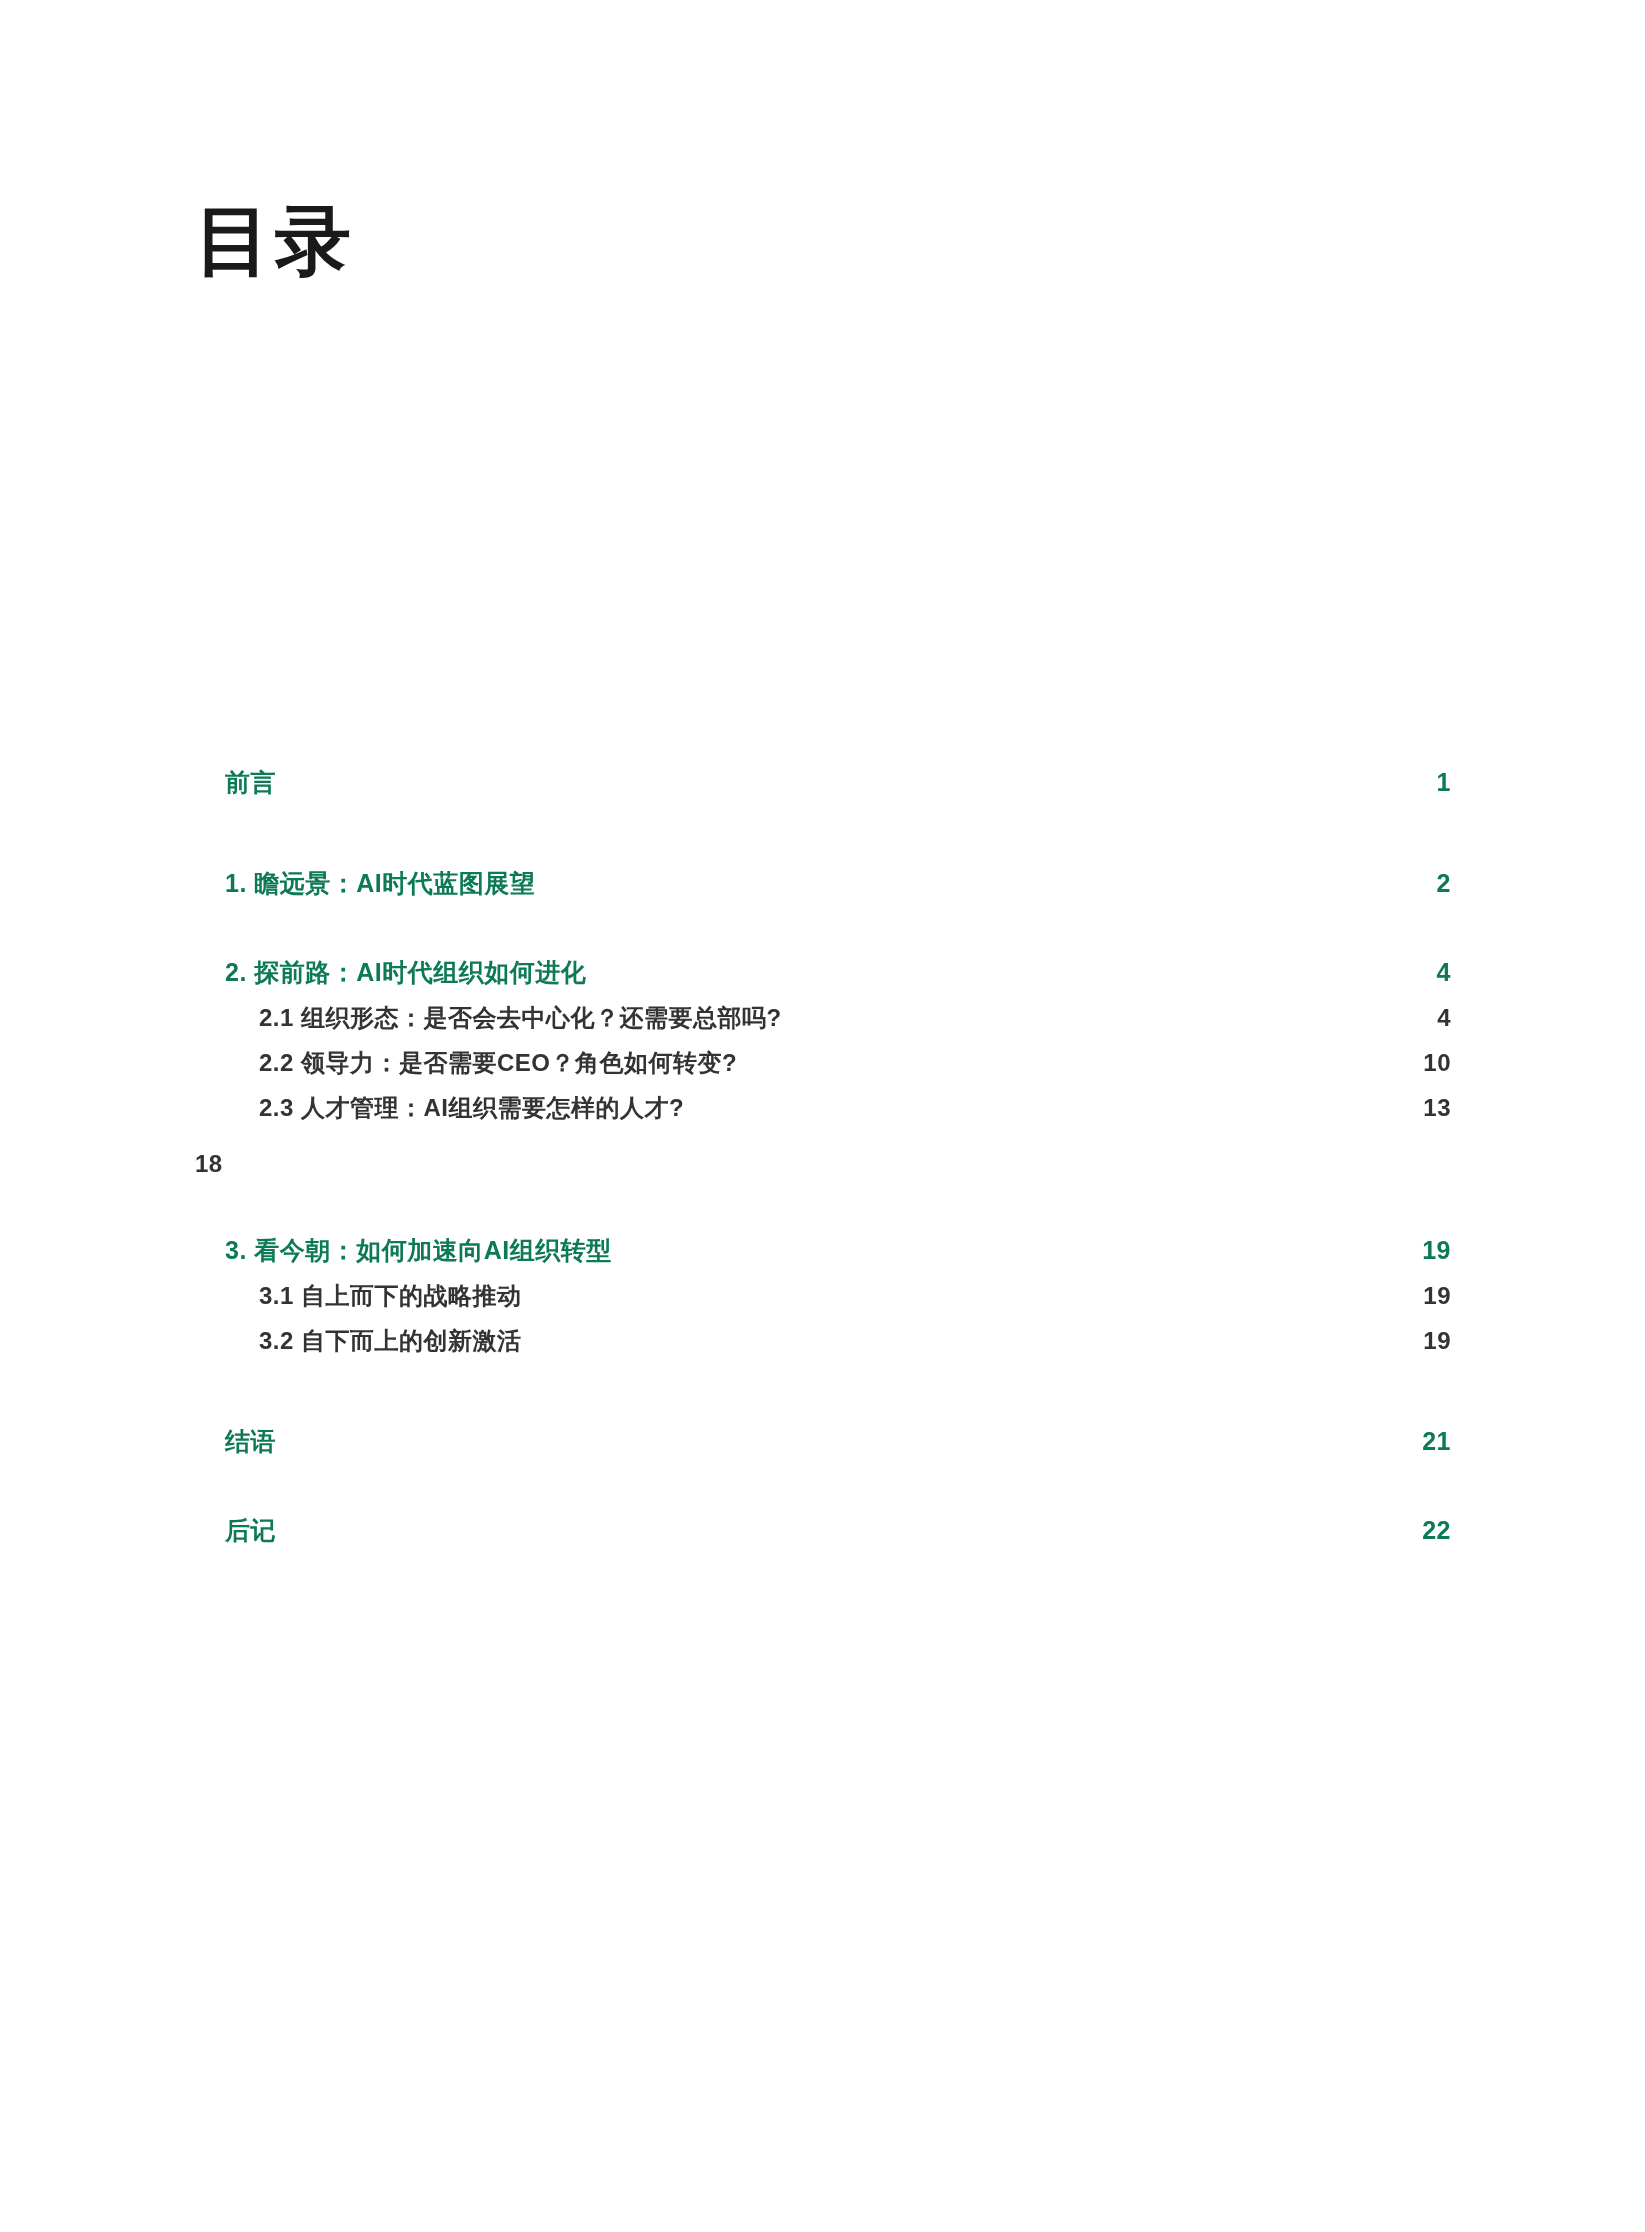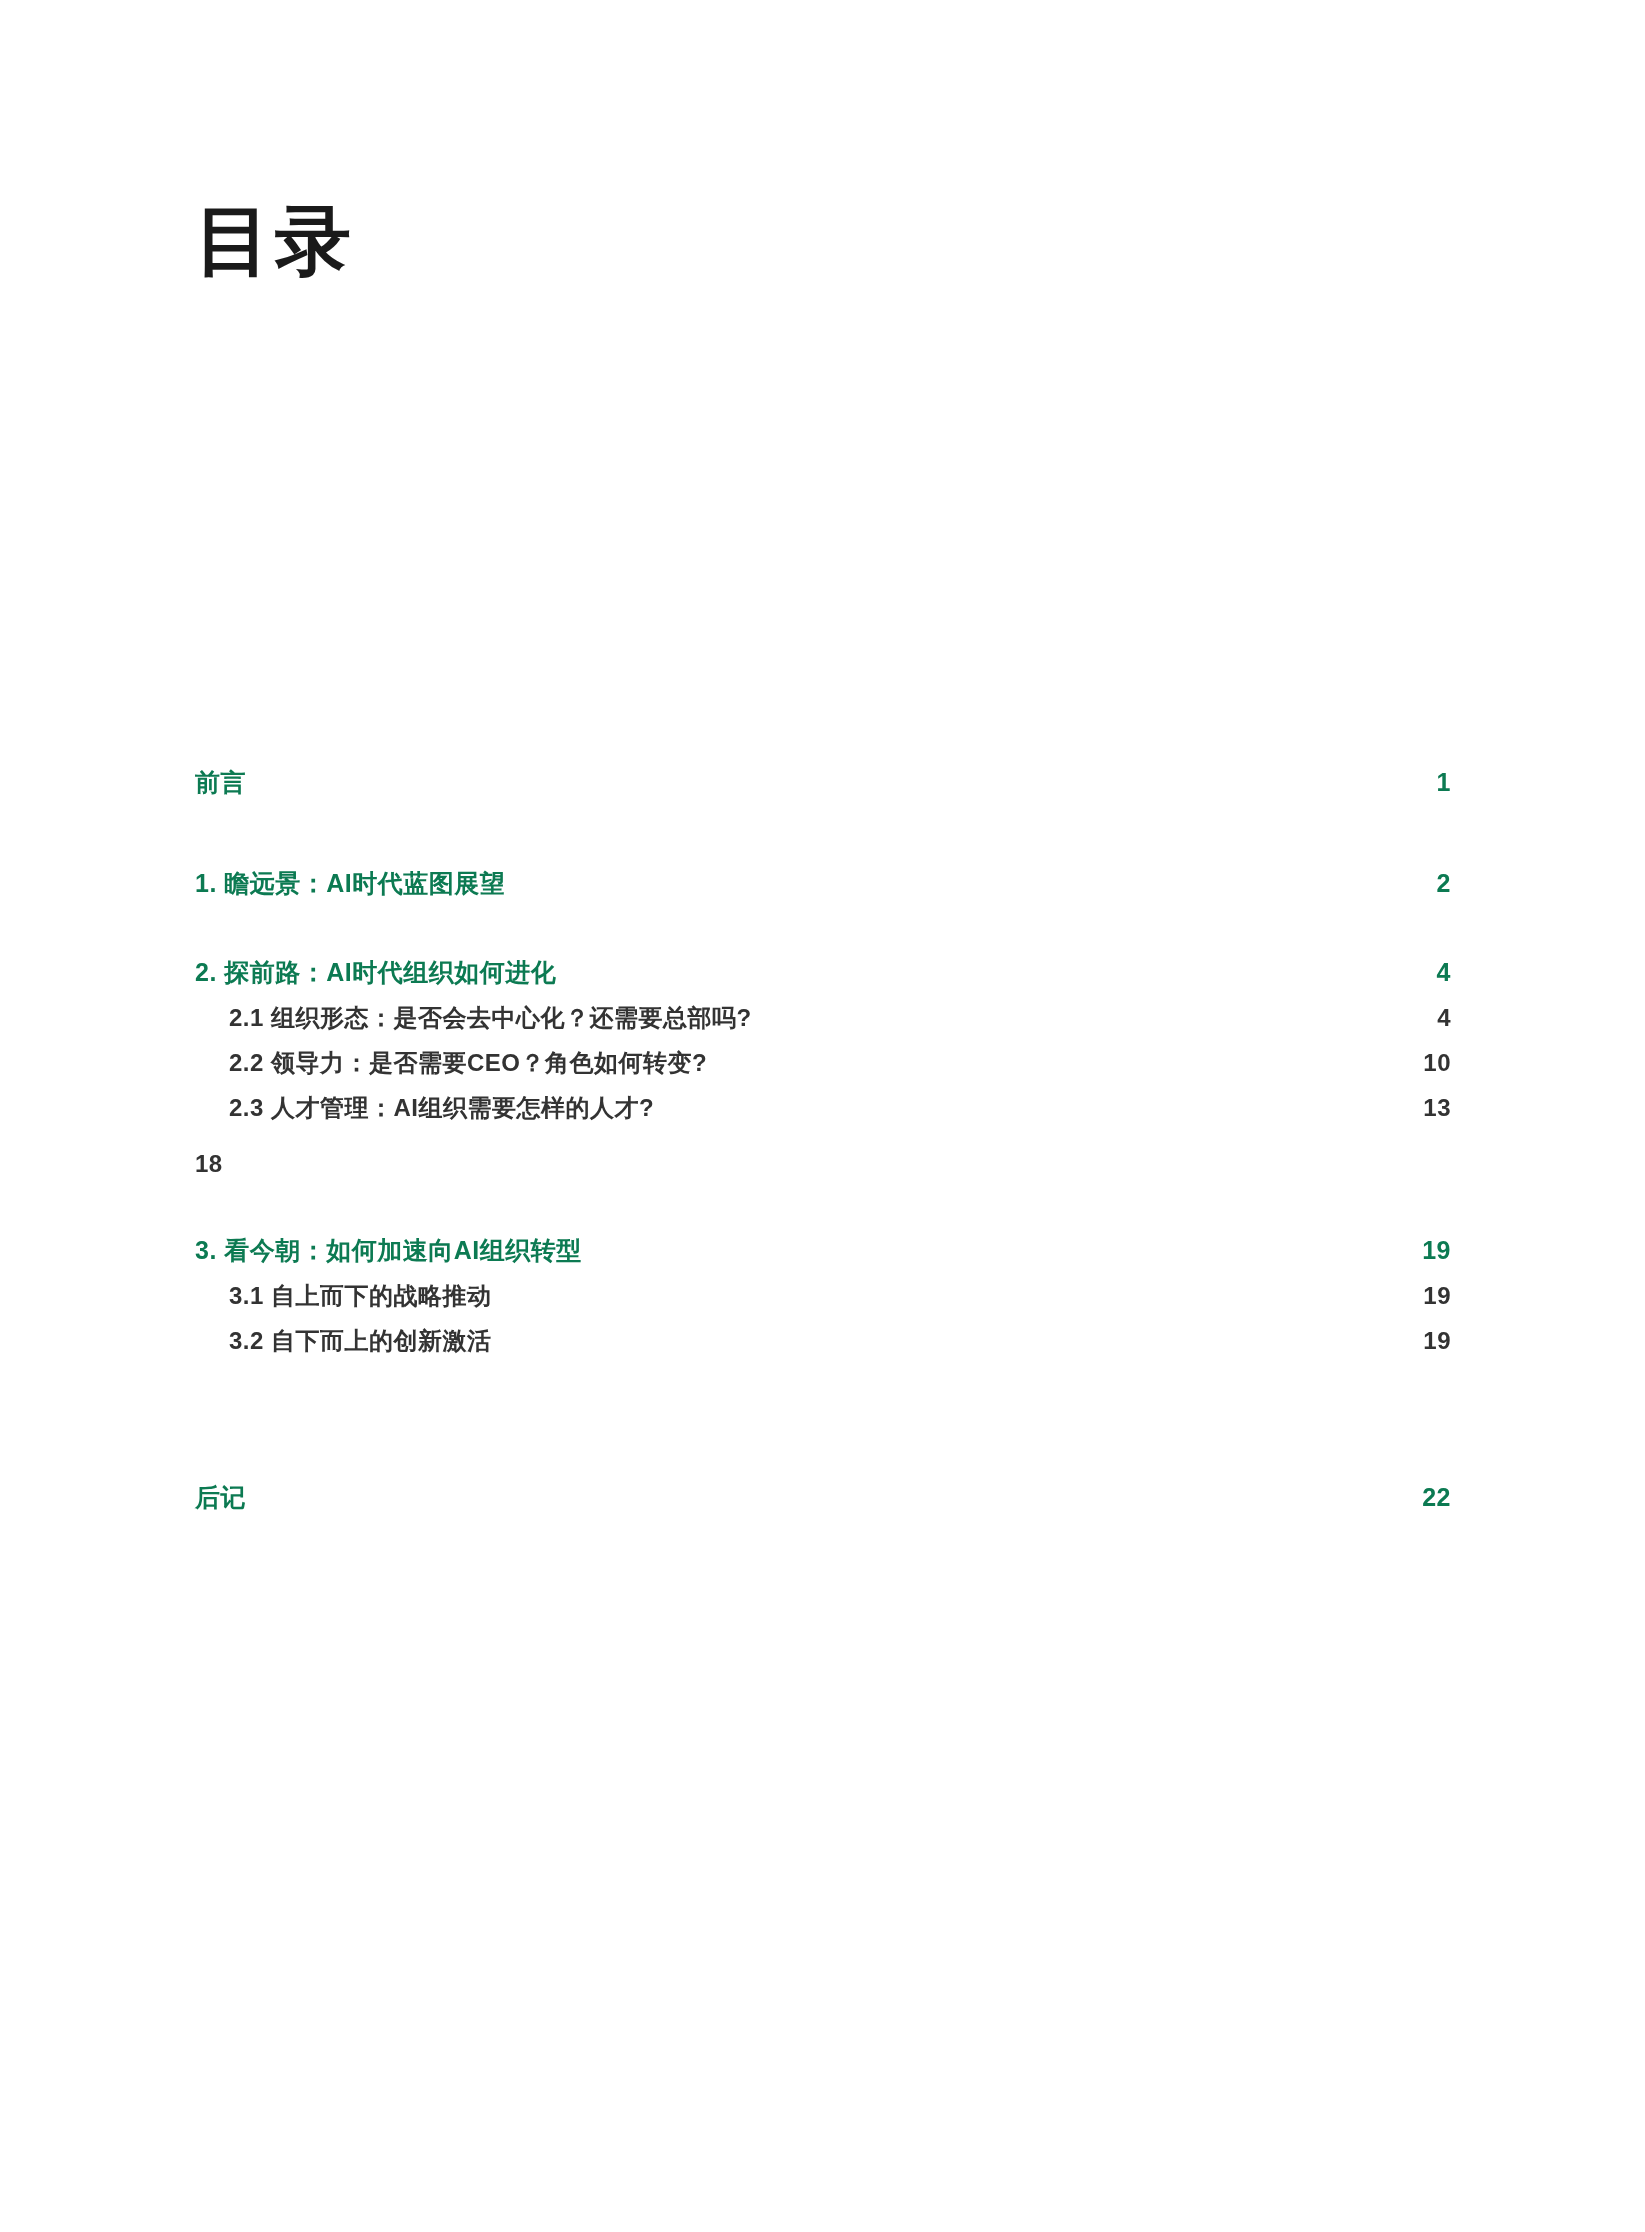--- a/index.html
+++ b/index.html
@@ -33,20 +33,21 @@
     width: 1256px;
   }
   .toc-row {
     display: flex;
     align-items: baseline;
     justify-content: space-between;
     width: 100%;
   }
   .toc-row .label {
     white-space: pre;
+    margin-left: 30px;
   }
   .toc-row .page-num {
     text-align: right;
     white-space: pre;
   }
 
   
   .lvl1 {
     margin-top: 0;
     margin-bottom: 0;
@@ -148,20 +149,24 @@
 
     <div class="sp-sm"></div>
 
     <div class="toc-row lvl2">
       <span class="label">3.2 自下而上的创新激活</span>
       <span class="page-num">19</span>
     </div>
 
     <div class="sp-xl"></div>
 
+    <div class="toc-row lvl1">
+      <span class="label">结语</span>
+      <span class="page-num">21</span>
+    </div>
 
     <div class="sp-lg"></div>
 
     <div class="toc-row lvl1">
       <span class="label">后记</span>
       <span class="page-num">22</span>
     </div>
 
   </div>
 </div>

